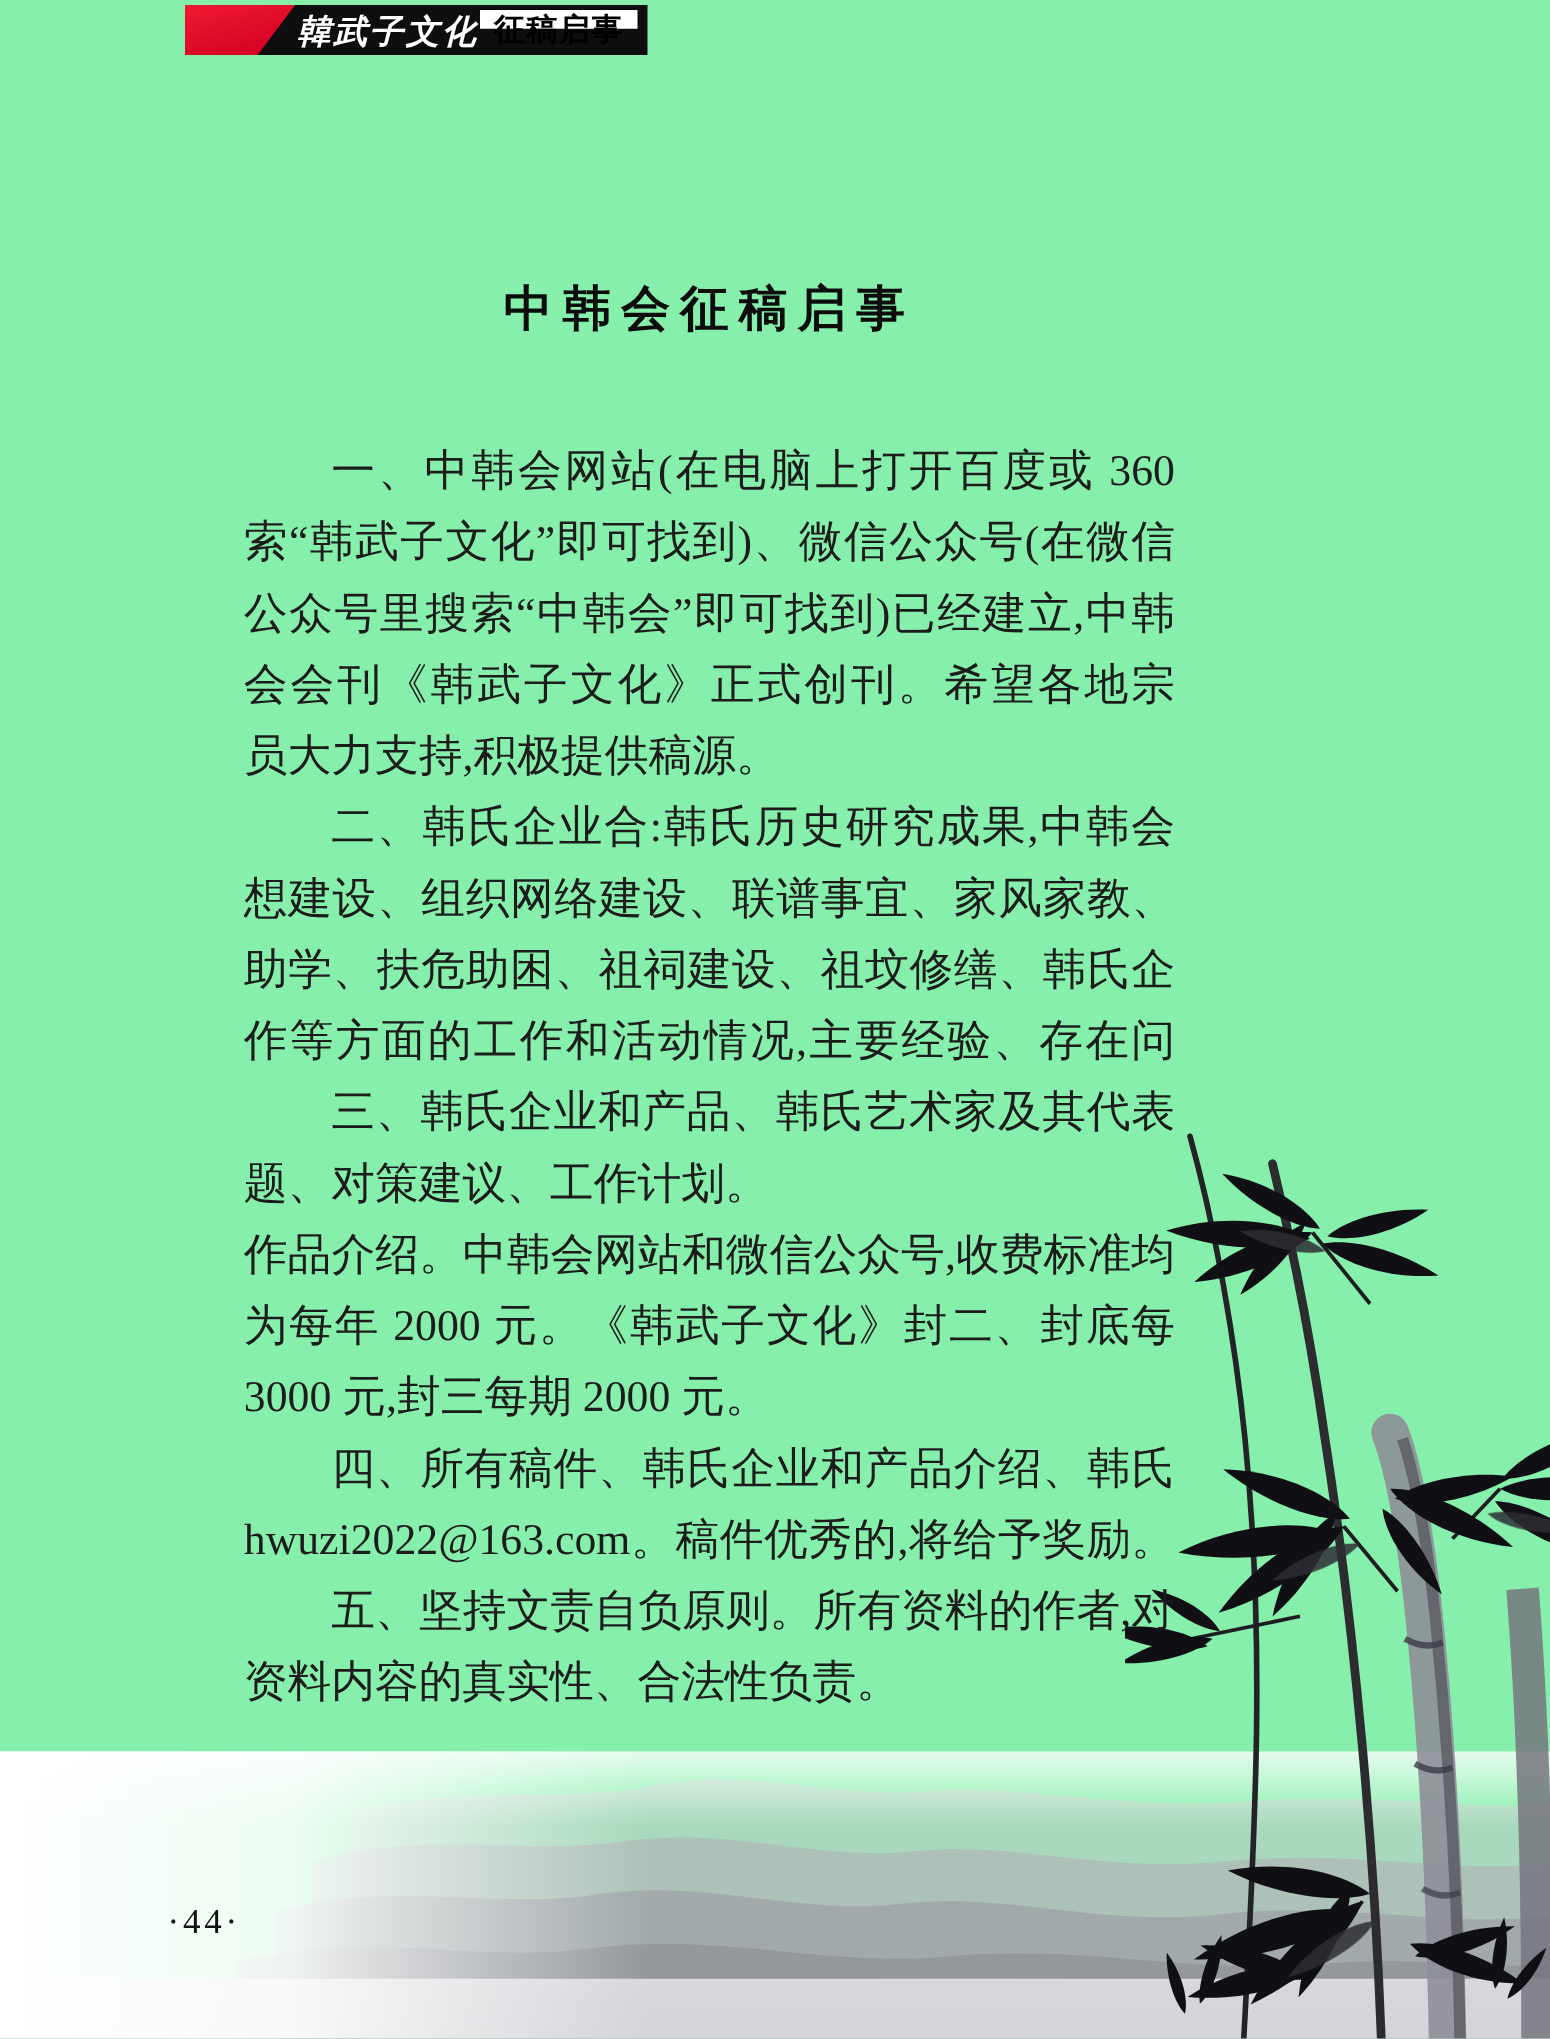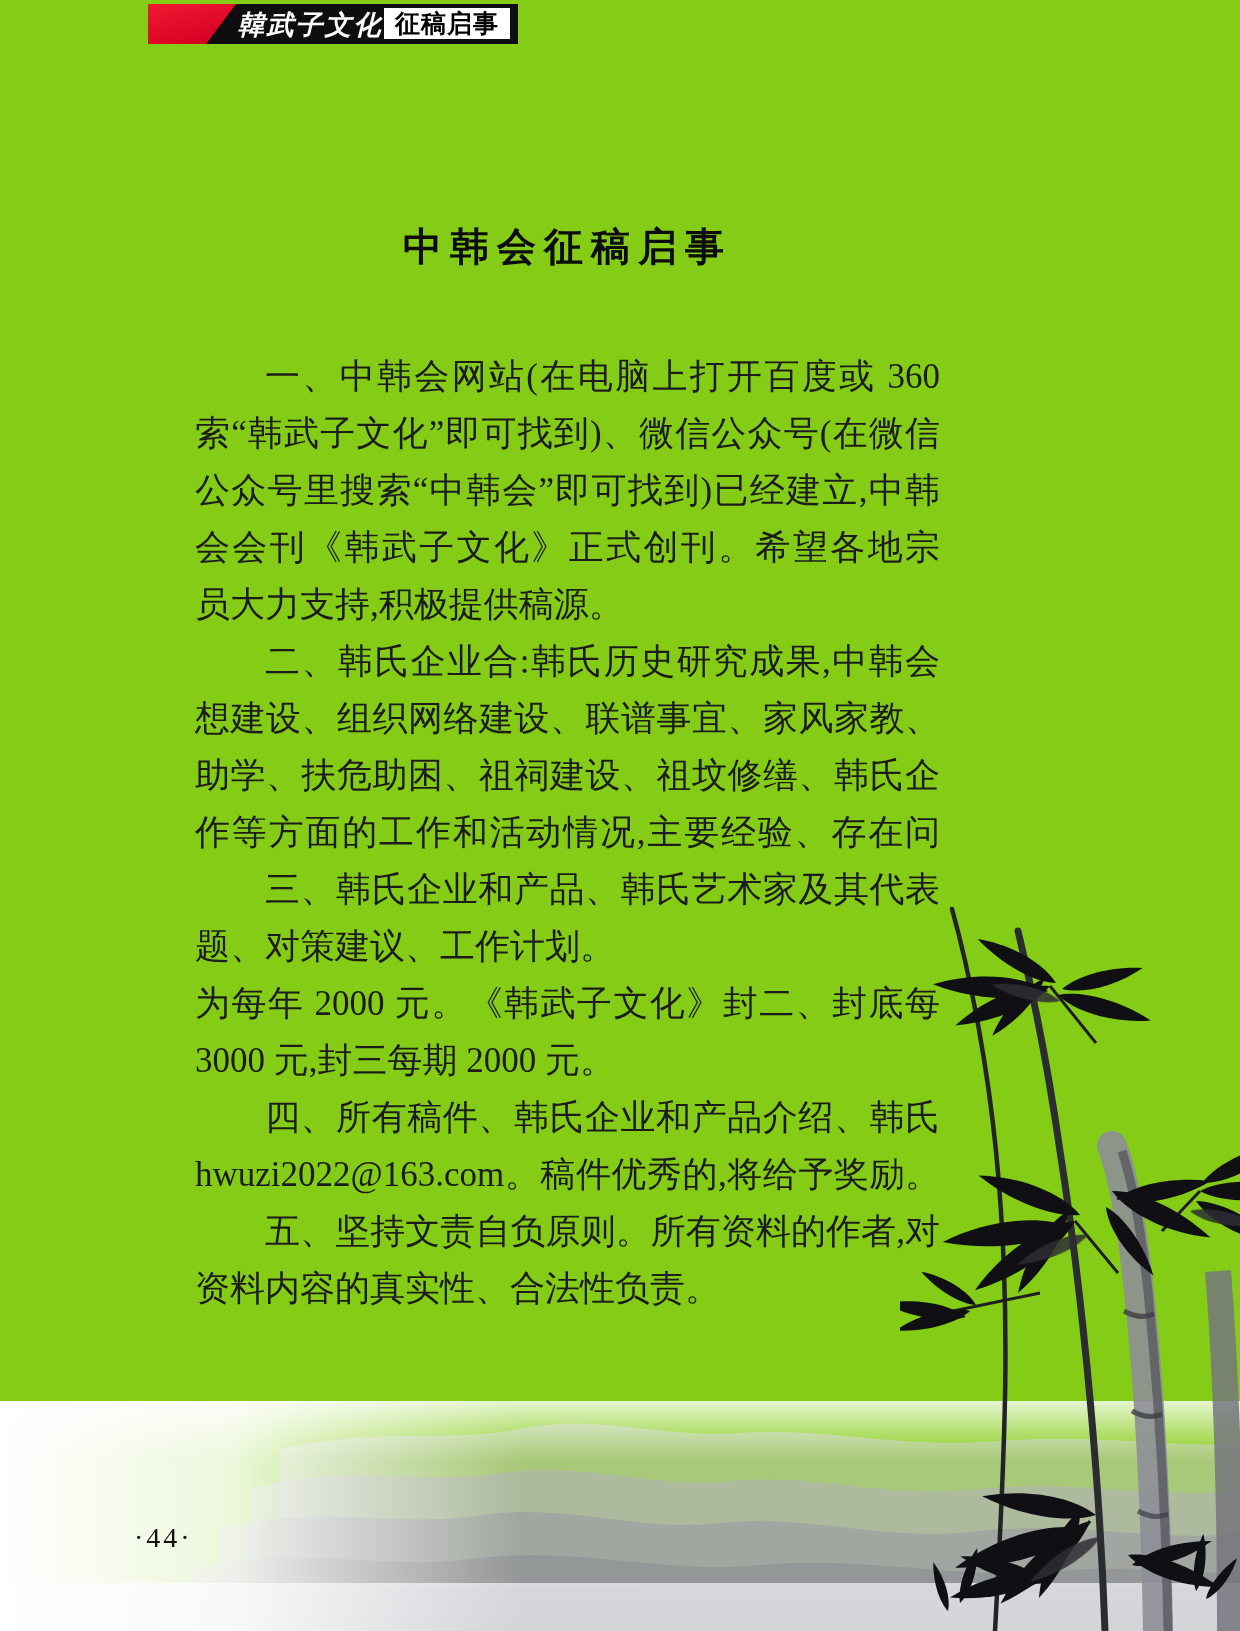--- a/index.html
+++ b/index.html
@@ -1,30 +1,30 @@
 <!DOCTYPE html>
 <html><head>
 <meta charset="utf-8">
 <style>
   html,body{margin:0;padding:0;background:#e8e8e8;}
   .page{
-    position:relative;width:1240px;height:1631px;background:#84cc16;
+    position:relative;width:1240px;height:1631px;background:#86efac;
     margin:0 auto;overflow:hidden;
     font-family:"Liberation Serif","DejaVu Serif",serif;
   }
   
   .header-band{position:absolute;left:148px;top:4px;width:370px;height:40px;background:#0e0e10;z-index:3;}
   .header-red{position:absolute;left:0;top:0;width:88px;height:40px;
     background:linear-gradient(165deg,#f01a31 0%,#d40022 90%);
     clip-path:polygon(0 0,100% 0,66% 100%,0 100%);}
   .brand{position:absolute;left:88px;top:3px;width:148px;color:#fff;
     font-size:27px;font-weight:bold;font-style:italic;letter-spacing:2px;
     white-space:nowrap;text-align:center;}
-  .badge{position:absolute;left:236px;top:4px;width:126px;height:31px;background:#ffffff;
-    color:#000;font-family:Liberation Serif, serif;font-weight:bold;
+  .badge{position:absolute;left:236px;top:4px;width:126px;height:15px;background:#ffffff;
+    color:#000;font-family:Liberation Sans, sans-serif;font-weight:bold;
     font-size:25px;line-height:32px;text-align:center;letter-spacing:1px;}
   
   .title{position:absolute;left:195px;top:194px;width:745px;z-index:2;
     text-align:center;font-size:39px;font-weight:bold;color:#0c0c0c;letter-spacing:8px;}
   
   .body-col{position:absolute;left:195px;top:348px;width:745px;z-index:2;
     font-size:35px;line-height:57px;color:#1c1c1c;}
   .line{height:57px;overflow:hidden;
     text-align:justify;text-align-last:justify;text-justify:inter-character;}
   .line.pend{text-align-last:left;}
@@ -145,20 +145,21 @@
     <div class="line">索“韩武子文化”即可找到)、微信公众号(在微信</div>
     <div class="line">公众号里搜索“中韩会”即可找到)已经建立,中韩</div>
     <div class="line">会会刊《韩武子文化》正式创刊。希望各地宗亲、会</div>
     <div class="line pend">员大力支持,积极提供稿源。</div>
     <div class="line indent">二、韩氏企业合:韩氏历史研究成果,中韩会思</div>
     <div class="line">想建设、组织网络建设、联谱事宜、家风家教、奖学</div>
     <div class="line">助学、扶危助困、祖祠建设、祖坟修缮、韩氏企业合</div>
     <div class="line">作等方面的工作和活动情况,主要经验、存在问</div>
     <div class="line indent">三、韩氏企业和产品、韩氏艺术家及其代表</div>
     <div class="line pend">题、对策建议、工作计划。</div>
+    <div class="line">作品介绍。中韩会网站和微信公众号,收费标准均</div>
     <div class="line">为每年 2000 元。《韩武子文化》封二、封底每期</div>
     <div class="line pend">3000 元,封三每期 2000 元。</div>
     <div class="line indent">四、所有稿件、韩氏企业和产品介绍、韩氏艺</div>
     <div class="line">hwuzi2022@163.com。稿件优秀的,将给予奖励。</div>
     <div class="line indent">五、坚持文责自负原则。所有资料的作者,对</div>
     <div class="line pend">资料内容的真实性、合法性负责。</div>
   </div>
 
   <div class="pagenum">·44·</div>
 

